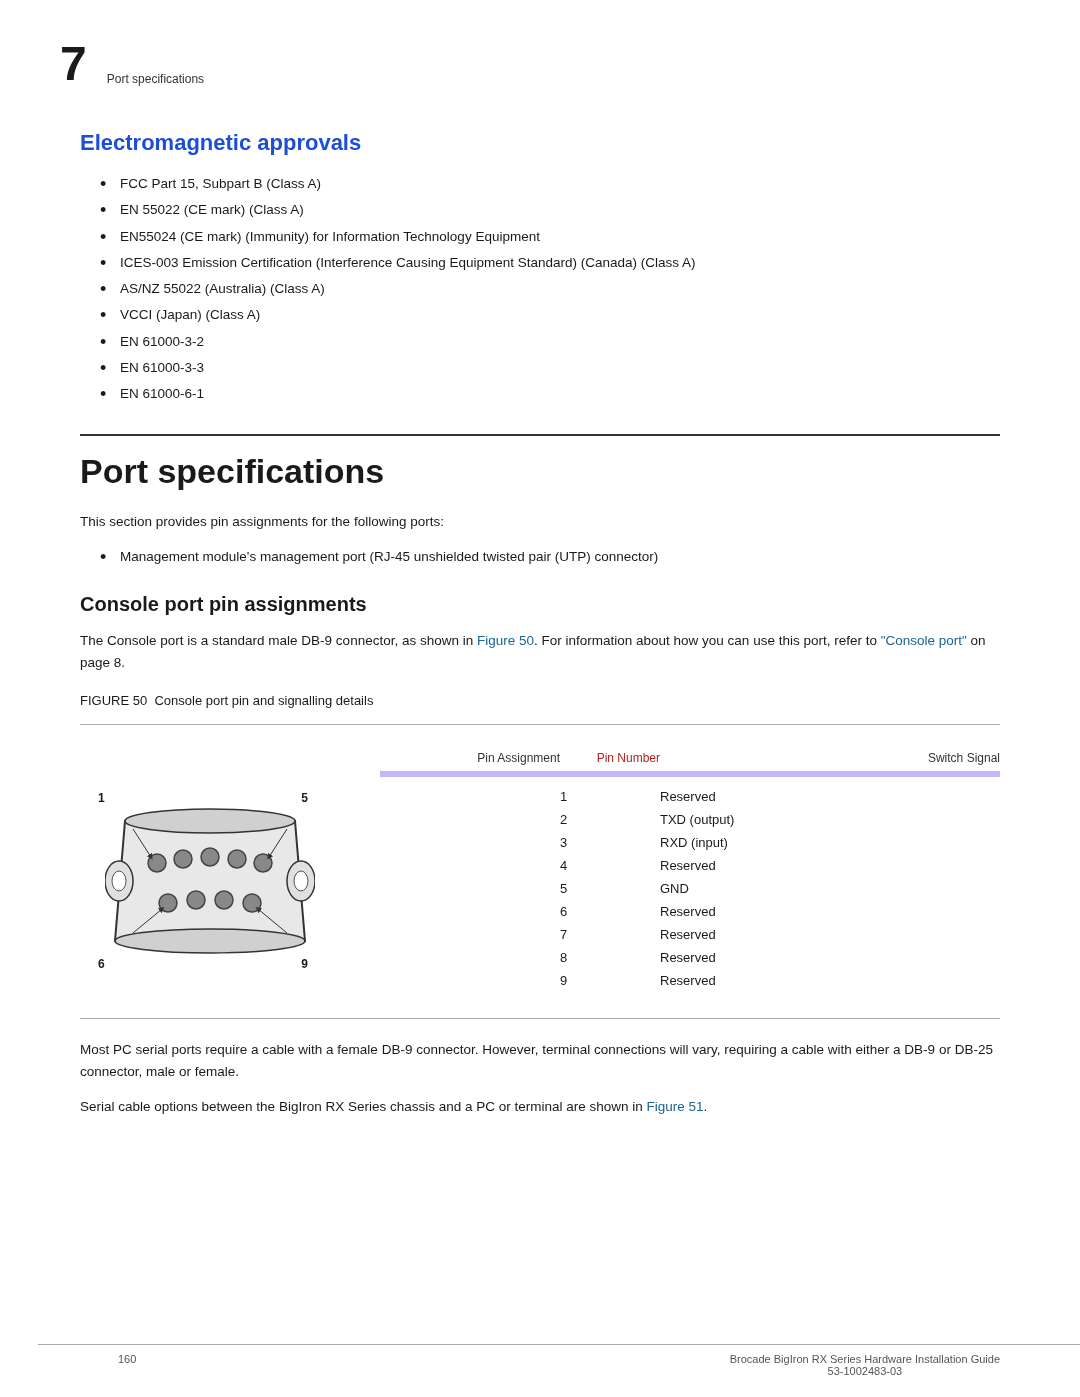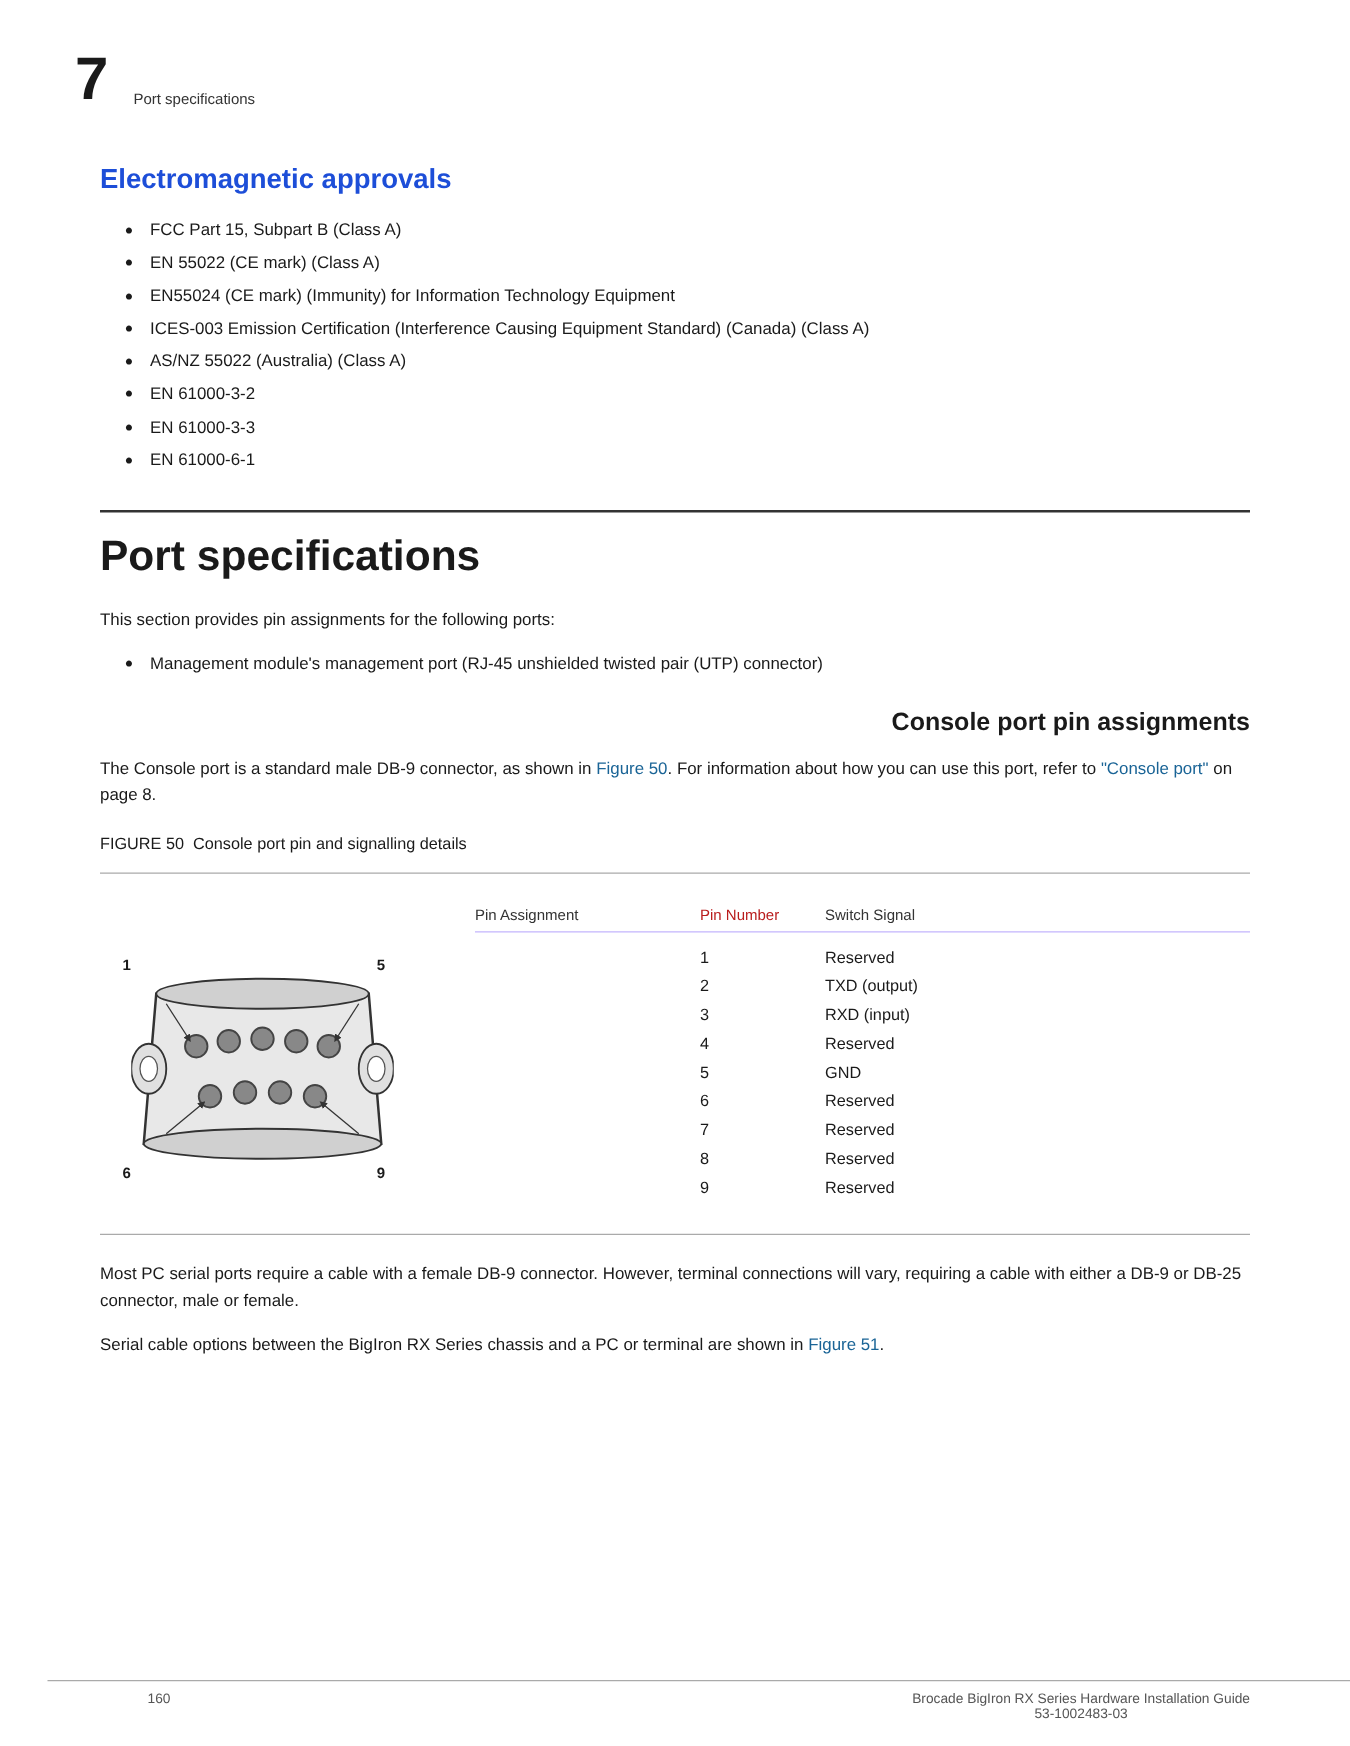--- a/index.html
+++ b/index.html
@@ -105,21 +105,20 @@
       margin-bottom: 14px;
     }
 
     
     .sub-section-title {
       font-size: 20px;
       font-weight: bold;
       color: #1a1a1a;
       margin-top: 26px;
       margin-bottom: 14px;
-      text-align: right;
     }
 
     .link-text {
       color: #1a6496;
       text-decoration: none;
     }
 
     
     .figure-label {
       font-size: 13px;
@@ -154,23 +153,24 @@
       position: relative;
     }
 
     
     .pin-table-area {
       flex: 1;
     }
 
     .pin-table-header {
       display: flex;
-      border-bottom: 1px solid #c4b5fd;
+      border-bottom: 6px solid #c4b5fd;
       padding-bottom: 6px;
       margin-bottom: 8px;
+      text-align: right;
     }
 
     .pin-table-header .col-assignment {
       width: 180px;
       font-size: 12px;
       color: #333;
     }
 
     .pin-table-header .col-number {
       width: 100px;
@@ -246,20 +246,21 @@
 
   <div class="main-content">
 
     <h2 class="section-title">Electromagnetic approvals</h2>
     <ul class="bullet-list">
       <li>FCC Part 15, Subpart B (Class A)</li>
       <li>EN 55022 (CE mark) (Class A)</li>
       <li>EN55024 (CE mark) (Immunity) for Information Technology Equipment</li>
       <li>ICES-003 Emission Certification (Interference Causing Equipment Standard) (Canada) (Class A)</li>
       <li>AS/NZ 55022 (Australia) (Class A)</li>
+      <li>VCCI (Japan) (Class A)</li>
       <li>EN 61000-3-2</li>
       <li>EN 61000-3-3</li>
       <li>EN 61000-6-1</li>
     </ul>
 
     <h1 class="major-section-title">Port specifications</h1>
 
     <p class="body-text">This section provides pin assignments for the following ports:</p>
 
     <ul class="bullet-list">

